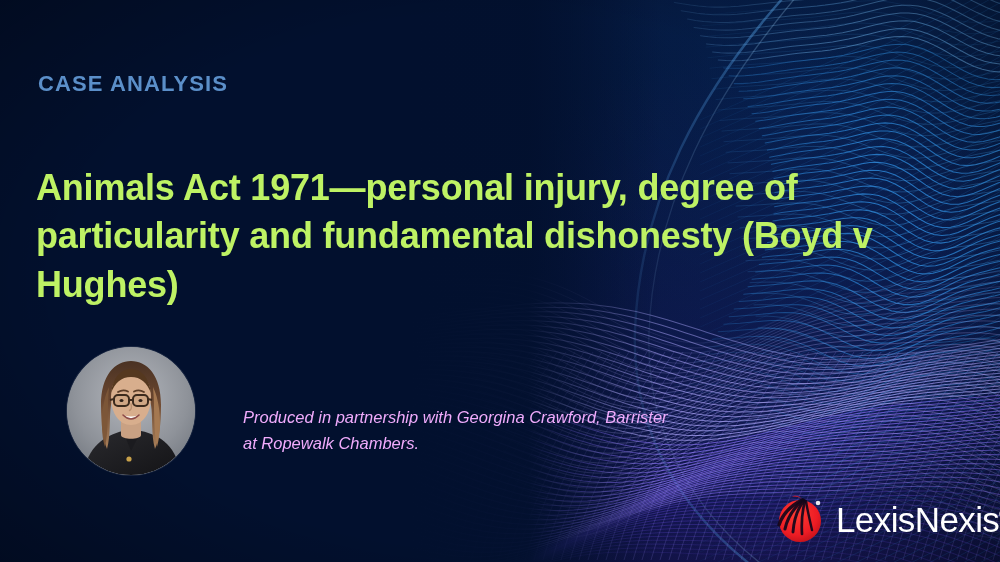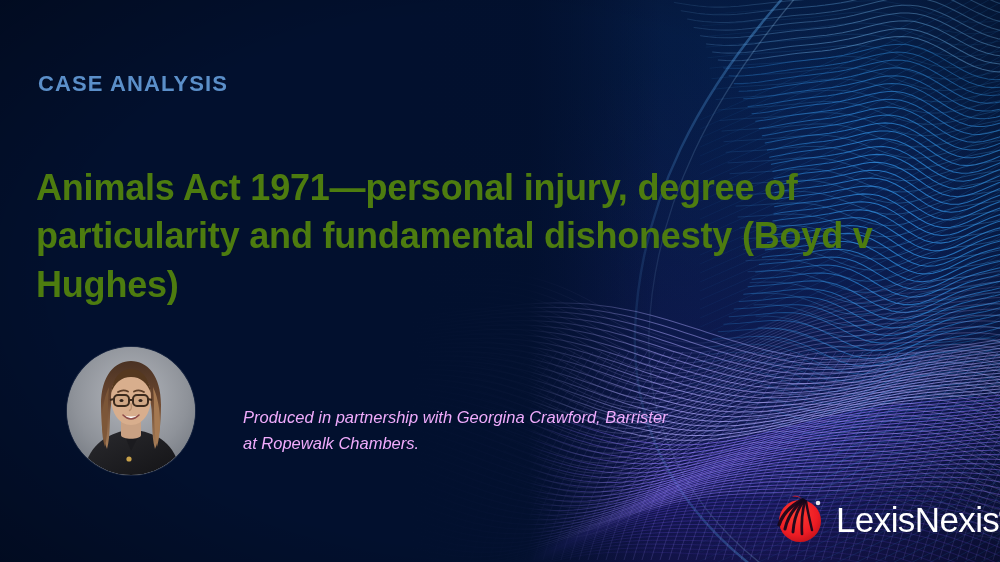--- a/index.html
+++ b/index.html
@@ -63,21 +63,21 @@
     color: #5b8fc9;
     line-height: 1;
   }
   #title {
     position: absolute;
     left: 36px;
     top: 140px;
     width: 870px;
     font-size: 36px;
     font-weight: bold;
-    color: #4d7c0f;
+    color: #bef264;
     line-height: 1.34;
     letter-spacing: -0.2px;
   }
   #attribution {
     position: absolute;
     left: 243px;
     top: 405px;
     width: 430px;
     font-size: 16.5px;
     font-style: italic;

